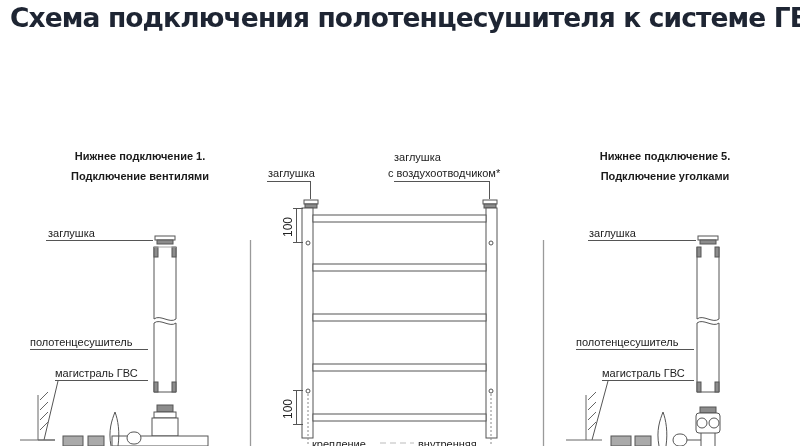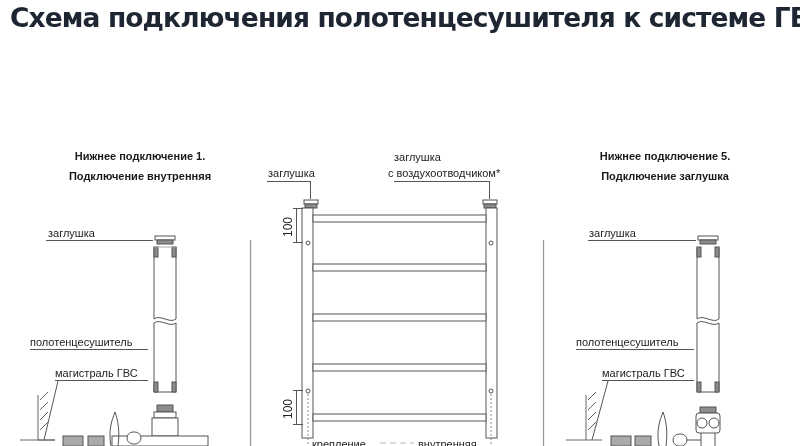--- a/index.html
+++ b/index.html
@@ -18,24 +18,24 @@
     position: absolute; font-size: 11px; color: #222; white-space: nowrap; line-height: 14px;
   }
   svg.diagram { position: absolute; left: 0; top: 0; }
 </style>
 </head>
 <body>
 
 <div class="title">Схема подключения полотенцесушителя к системе ГВС</div>
 
 <div class="heading" style="left:40px; top:146px; width:200px;">Нижнее подключение 1.</div>
-<div class="heading" style="left:40px; top:166px; width:200px;">Подключение внутренняя</div>
+<div class="heading" style="left:40px; top:166px; width:200px;">Подключение вентилями</div>
 
 <div class="heading" style="left:565px; top:146px; width:200px;">Нижнее подключение 5.</div>
-<div class="heading" style="left:565px; top:166px; width:200px;">Подключение заглушка</div>
+<div class="heading" style="left:565px; top:166px; width:200px;">Подключение уголками</div>
 
 <div class="lbl" style="left:48px; top:226px;">заглушка</div>
 <div class="lbl" style="left:30px; top:335px;">полотенцесушитель</div>
 <div class="lbl" style="left:55px; top:366px;">магистраль ГВС</div>
 
 <div class="lbl" style="left:268px; top:166px;">заглушка</div>
 <div class="lbl" style="left:394px; top:150px;">заглушка</div>
 <div class="lbl" style="left:388px; top:166px;">с воздухоотводчиком*</div>
 <div class="lbl" style="left:312px; top:437px;">крепление</div>
 <div class="lbl" style="left:418px; top:437px;">внутренняя</div>

